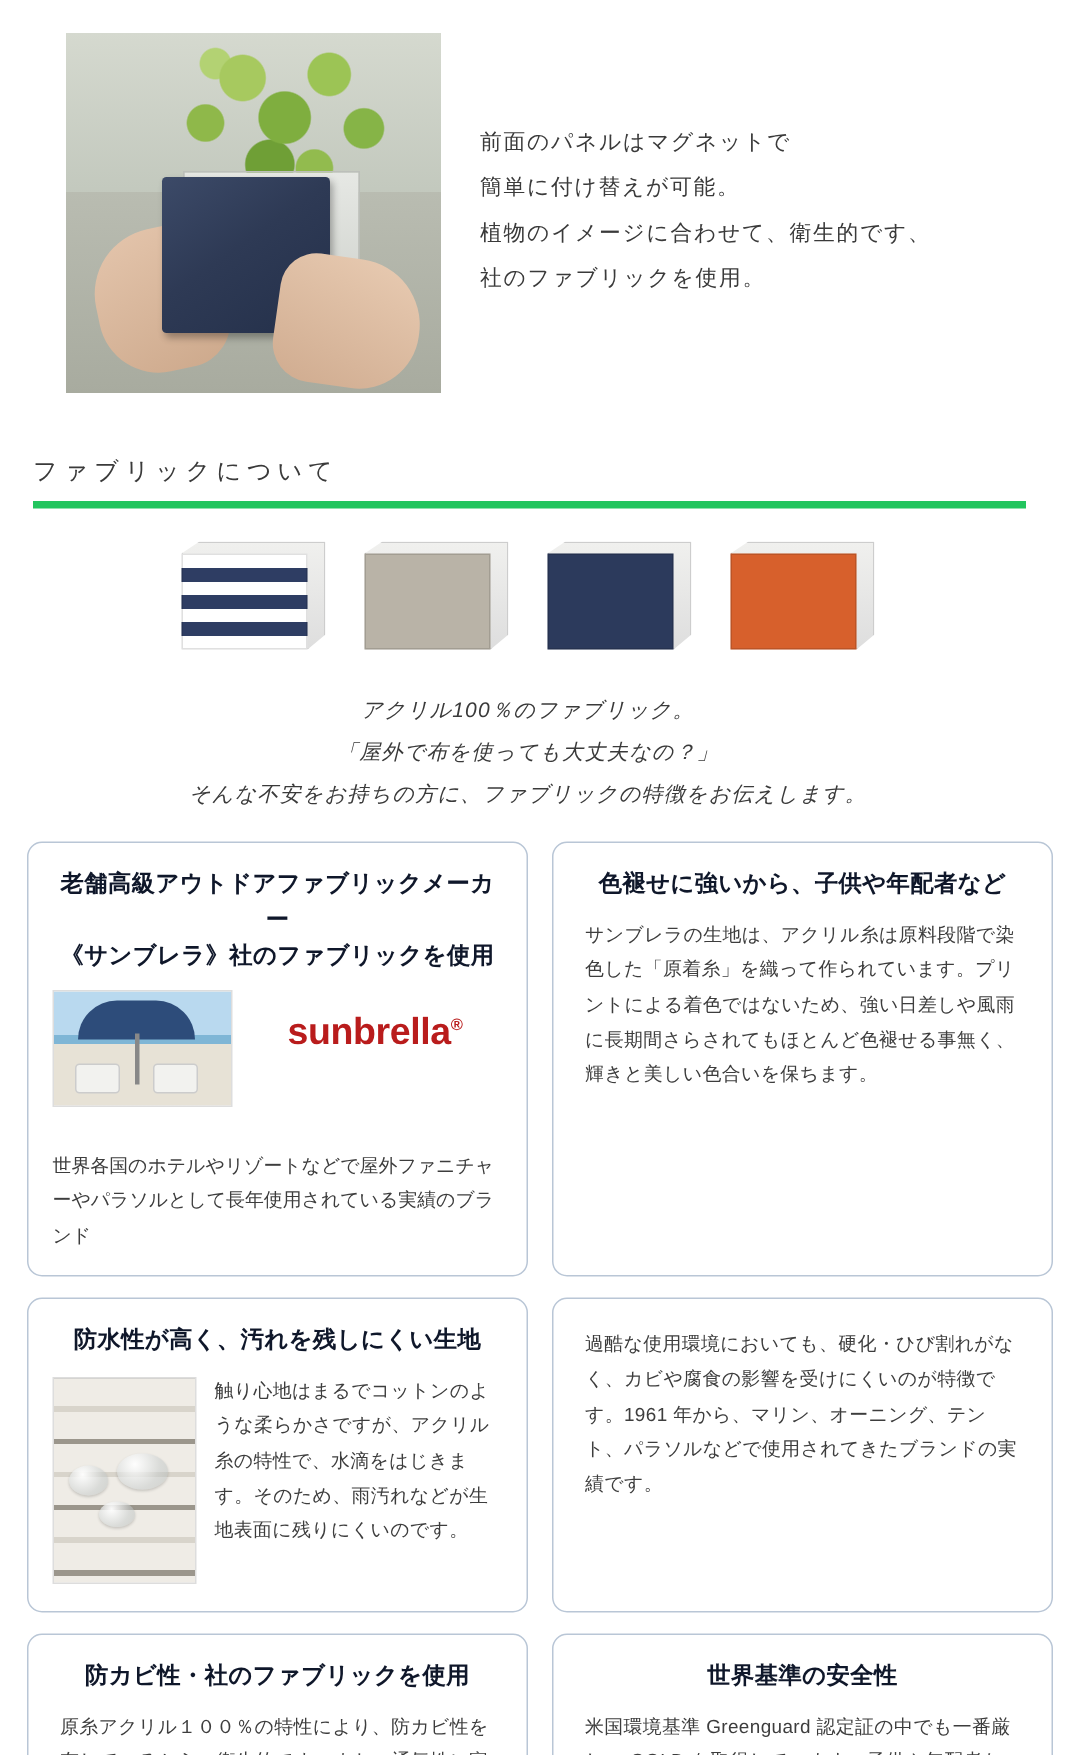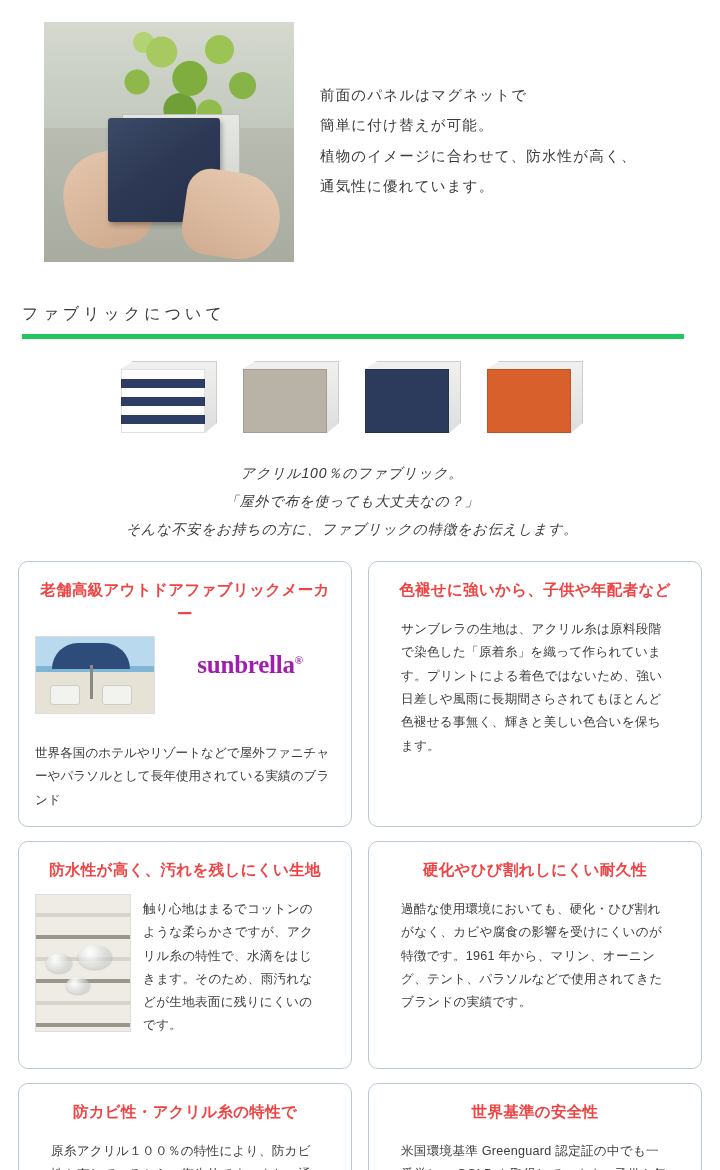--- a/index.html
+++ b/index.html
@@ -161,27 +161,27 @@
   .card {
     border: 1px solid #b9c6d6;
     border-radius: 10px;
     padding: 14px 16px 14px 16px;
     position: relative;
   }
   .card h3 {
     margin: 2px 0 10px 0;
     font-size: 15.5px;
     font-weight: bold;
-    color: #ef4444;
+    color: #0f172a;
     letter-spacing: .02em;
     line-height: 1.55;
     text-align: center;
   }
   .card p {
-    margin: 16px;
+    margin: 5px;
     font-size: 12.6px;
     line-height: 1.85;
     letter-spacing: .02em;
     color: #3d3d3d;
   }
 
   
   .c1-media {
     display: flex;
     gap: 10px;
@@ -217,24 +217,24 @@
   .c1-sea {
     position: absolute; left: 0; right: 0; top: 38%;
     height: 8%; background: #7fb6d6;
   }
   .c1-brand {
     flex: 1;
     padding-top: 16px;
     text-align: center;
   }
   .sunbrella {
-    font-family: Liberation Serif, serif;
+    font-family: Liberation Sans, sans-serif;
     font-size: 25px;
     font-weight: bold;
-    color: #a21caf;
+    color: #b91c1c;
     letter-spacing: -.01em;
     line-height: 1;
   }
   .sunbrella .reg {
     font-size: 11px;
     vertical-align: super;
   }
   .c1-caption {
     margin-top: 28px;
     font-size: 12.6px;
@@ -280,22 +280,22 @@
       <div class="ph-floor"></div>
       <div class="ph-plant"></div>
       <div class="ph-pot"></div>
       <div class="ph-hand-l"></div>
       <div class="ph-denim"></div>
       <div class="ph-hand-r"></div>
     </div>
     <div class="hero-text">
       <p>前面のパネルはマグネットで</p>
       <p>簡単に付け替えが可能。</p>
-      <p>植物のイメージに合わせて、防水性が高く、</p>
-      <p>通気性に優れています。</p>
+      <p>植物のイメージに合わせて、衛生的です、</p>
+      <p>社のファブリックを使用。</p>
     </div>
   </div>
 
   <div class="sec-head">ファブリックについて</div>
 
   <div class="planters">
     <div class="planter">
       <div class="body"></div>
       <div class="face f-stripe"></div>
     </div>
@@ -317,20 +317,21 @@
     <p>アクリル100％のファブリック。</p>
     <p>「屋外で布を使っても大丈夫なの？」</p>
     <p>そんな不安をお持ちの方に、ファブリックの特徴をお伝えします。</p>
   </div>
 
   <div class="cards">
 
     <div class="card">
       <h3>
         <span>老舗高級アウトドアファブリックメーカー</span><br>
+        <span>《サンブレラ》社のファブリックを使用</span>
       </h3>
       <div class="c1-media">
         <div class="c1-photo">
           <div class="c1-sea"></div>
           <div class="c1-umb"></div>
           <div class="c1-pole"></div>
           <div class="c1-chair1"></div>
           <div class="c1-chair2"></div>
         </div>
         <div class="c1-brand">
@@ -349,26 +350,25 @@
       <h3>防水性が高く、汚れを残しにくい生地</h3>
       <div class="c3-photo">
         <span class="drop d1"></span>
         <span class="drop d2"></span>
         <span class="drop d3"></span>
       </div>
       <p>触り心地はまるでコットンのような柔らかさですが、アクリル糸の特性で、水滴をはじきます。そのため、雨汚れなどが生地表面に残りにくいのです。</p>
     </div>
 
     <div class="card">
-      <h3>硬化やひび割れしにくい耐久性</h3>
       <p>過酷な使用環境においても、硬化・ひび割れがなく、カビや腐食の影響を受けにくいのが特徴です。1961 年から、マリン、オーニング、テント、パラソルなどで使用されてきたブランドの実績です。</p>
     </div>
 
     <div class="card">
-      <h3>防カビ性・アクリル糸の特性で</h3>
+      <h3>防カビ性・社のファブリックを使用</h3>
       <p>原糸アクリル１００％の特性により、防カビ性を有しているから、衛生的です。また、通気性に富むため、屋外使用において防熱効果に優れています。</p>
     </div>
 
     <div class="card">
       <h3>世界基準の安全性</h3>
       <p>米国環境基準 Greenguard 認定証の中でも一番厳しい GOLD を取得しています。子供や年配者など、より環境に配慮が必要な利用者に安全を保証するものです。</p>
 
     </div>
 
   </div>

